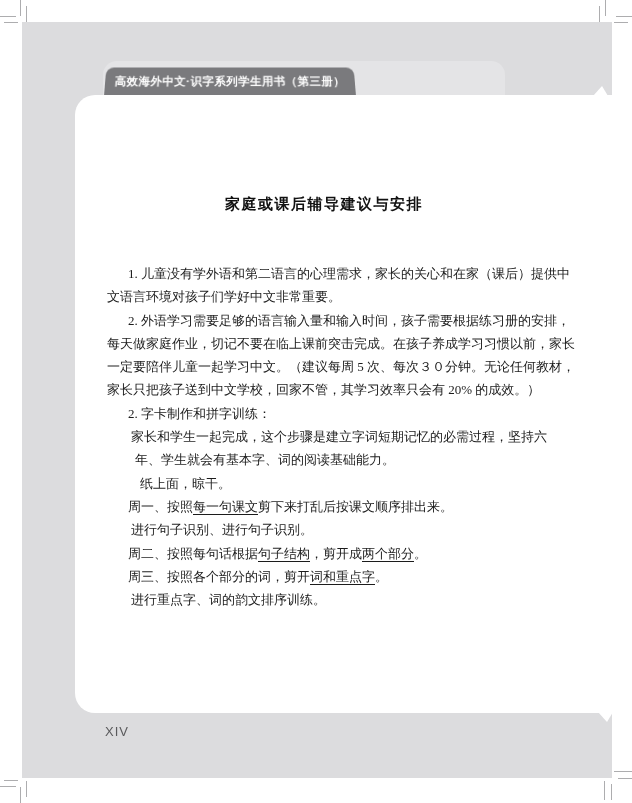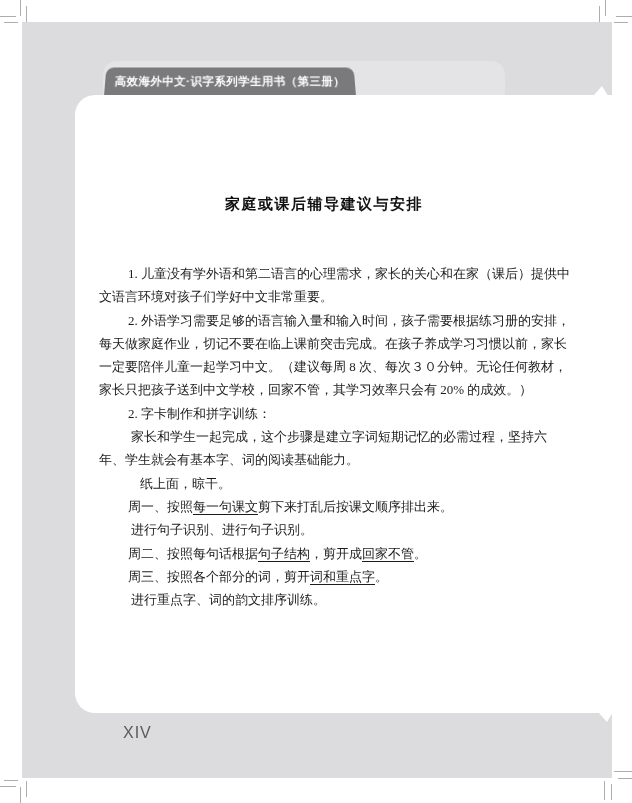--- a/index.html
+++ b/index.html
@@ -44,29 +44,29 @@
   .page-title {
     position:absolute; top:100px; left:0; width:480px; text-align:center;
     font-family:"Liberation Sans", sans-serif; font-weight:bold;
     font-size:15px; letter-spacing:1.5px; color:#111111;margin-left:9px;
   }
   .text-block {
     position:absolute; left:24px; top:167px; width:470px;
     font-family:"Liberation Serif", serif; font-size:13px; color:#1c1c1c;
   }
   .line { height:23.3px; line-height:23.3px; white-space:nowrap; }
-  .i0 { margin-left:0; }
+  .i0 { margin-left:8px; }
   .i1 { margin-left:29px; }
   .i2 { margin-left:32px; }
   .i3 { margin-left:41px; }
-  .i4 { }
+  .i4 { margin-left:36px; }
   .u  { text-decoration:underline; text-underline-offset:3px; }
   .page-number {
     position:absolute; left:105px; top:724px;
-    font-size:16px; letter-spacing:1px; color:#5a5a5c;margin-left:18px;
+    font-size:13px; letter-spacing:1px; color:#5a5a5c;
   }
   
   .mark { position:absolute; background:#adadaf; }
 </style>
 </head>
 <body>
 
 <div class="canvas">
 
   <div class="gray-bg"></div>
@@ -99,29 +99,29 @@
     <div class="curl-tr"></div>
     <div class="curl-br"></div>
 
     <div class="page-title">家庭或课后辅导建议与安排</div>
 
     <div class="text-block">
         <div class="line i1"><span>1. 儿童没有学外语和第二语言的心理需求，家长的关心和在家（课后）提供中</span></div>
         <div class="line i0"><span>文语言环境对孩子们学好中文非常重要。</span></div>
         <div class="line i1"><span>2. 外语学习需要足够的语言输入量和输入时间，孩子需要根据练习册的安排，</span></div>
         <div class="line i0"><span>每天做家庭作业，切记不要在临上课前突击完成。在孩子养成学习习惯以前，家长</span></div>
-        <div class="line i0"><span>一定要陪伴儿童一起学习中文。（建议每周 8 次、每次３０分钟。无论任何教材，</span></div>
+        <div class="line i0"><span>一定要陪伴儿童一起学习中文。（建议每周 5 次、每次３０分钟。无论任何教材，</span></div>
         <div class="line i0"><span>家长只把孩子送到中文学校，回家不管，其学习效率只会有 20% 的成效。）</span></div>
         <div class="line i1"><span>2. 字卡制作和拼字训练：</span></div>
         <div class="line i2"><span>家长和学生一起完成，这个步骤是建立字词短期记忆的必需过程，坚持六</span></div>
         <div class="line i4"><span>年、学生就会有基本字、词的阅读基础能力。</span></div>
         <div class="line i3"><span>纸上面，晾干。</span></div>
         <div class="line i1"><span>周一、按照</span><span class="u">每一句课文</span><span>剪下来打乱后按课文顺序排出来。</span></div>
         <div class="line i2"><span>进行句子识别、进行句子识别。</span></div>
-        <div class="line i1"><span>周二、按照每句话根据</span><span class="u">句子结构</span><span>，剪开成</span><span class="u">回家不管</span><span>。</span></div>
+        <div class="line i1"><span>周二、按照每句话根据</span><span class="u">句子结构</span><span>，剪开成</span><span class="u">两个部分</span><span>。</span></div>
         <div class="line i1"><span>周三、按照各个部分的词，剪开</span><span class="u">词和重点字</span><span>。</span></div>
         <div class="line i2"><span>进行重点字、词的韵文排序训练。</span></div>
       </div>
   </div>
 
   <div class="page-number">XIV</div>
 
 </div>
 
 </body></html>

